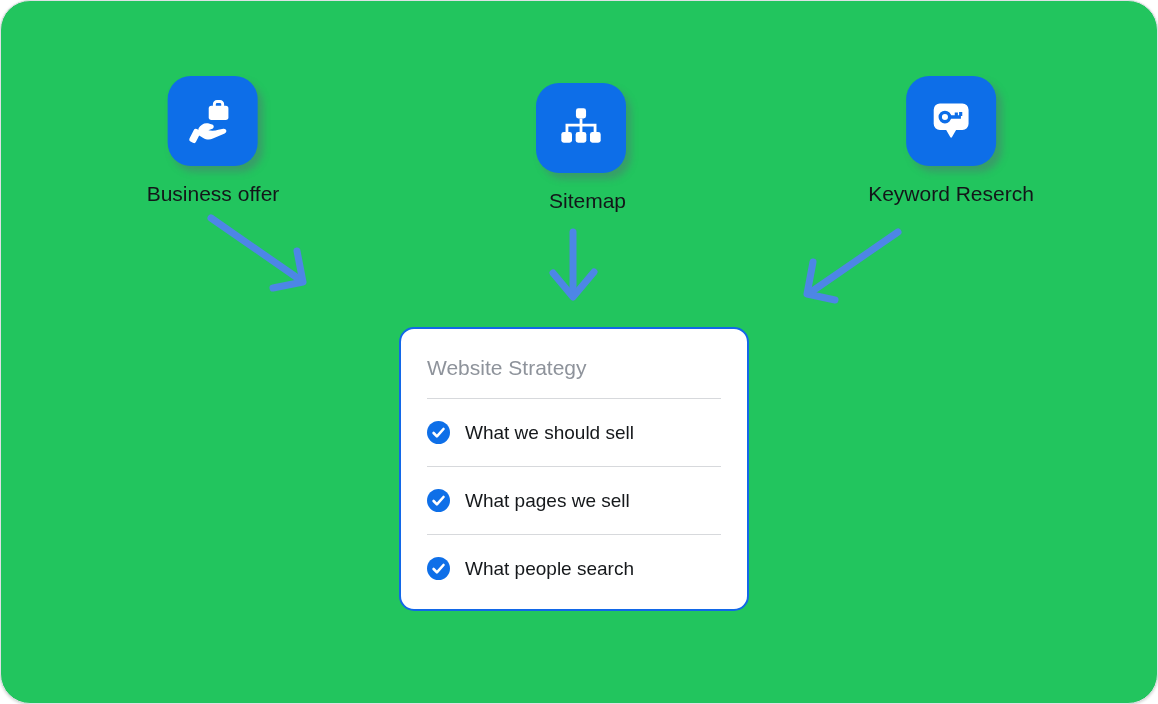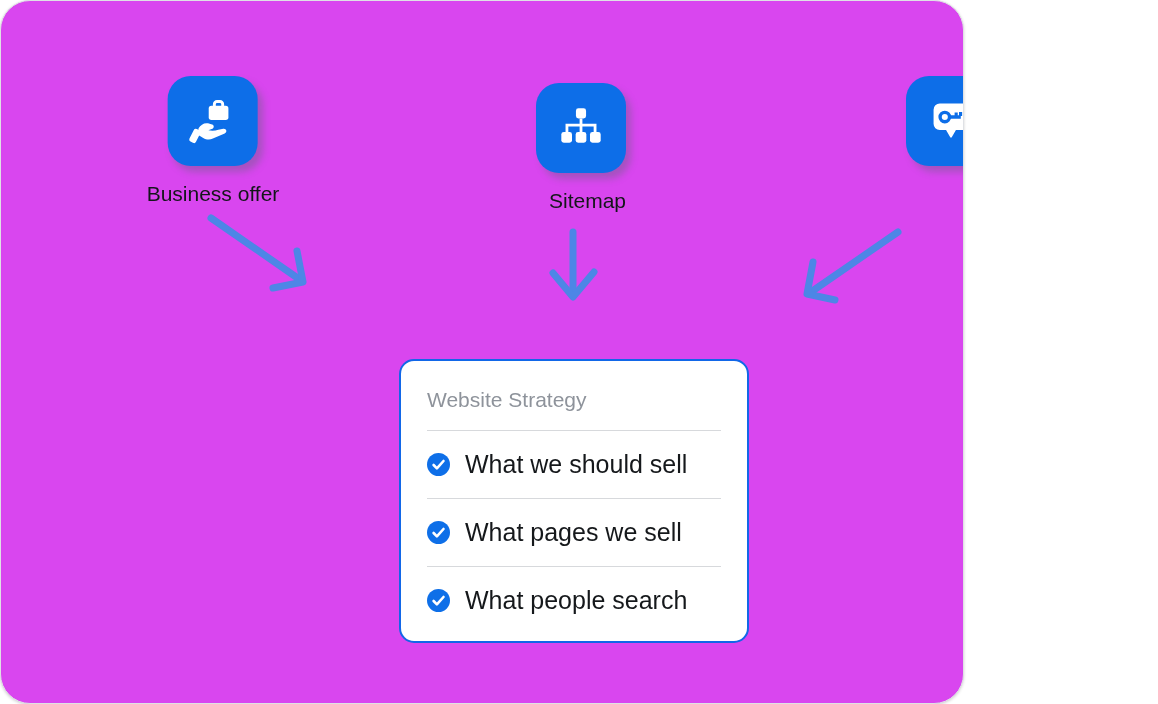--- a/index.html
+++ b/index.html
@@ -1,19 +1,19 @@
 <!DOCTYPE html>
 <html><head>
 <meta charset="utf-8">
 <style>
   * { box-sizing: border-box; margin: 0; padding: 0; }
   html, body { width: 1158px; height: 704px; background: #ffffff; font-family: "Liberation Sans", sans-serif; }
   .panel {
-    position: absolute; left: 0; top: 0; width: 964px; height: 704px;
-    background: #d946ef; border: 1px solid #DFE1E5; border-radius: 30px;
+    position: absolute; left: 0; top: 0; width: 1158px; height: 704px;
+    background: #22c55e; border: 1px solid #DFE1E5; border-radius: 30px;
     box-shadow: 0 1px 3px rgba(0,0,0,0.18);
     overflow: hidden;
     padding-left: 12px;
   }
   
   .node { position: absolute; display: flex; flex-direction: column; align-items: center; transform: translateX(-50%); }
   .node-icon {
     width: 90px; height: 90px; border-radius: 23px; background: #0D6EE8;
     display: flex; align-items: center; justify-content: center;
     box-shadow: 5px 6px 7px rgba(90,100,120,0.40);
@@ -24,27 +24,26 @@
   #node-sitemap        { left: 580px; top: 82px; align-items: flex-end; }
   #node-keyword        { left: 950px; top: 75px; }
   
   .arrows { position: absolute; left: 0; top: 0; width: 1158px; height: 704px; pointer-events: none; }
   .arrows path { fill: none; stroke: #4D86E6; stroke-width: 7; stroke-linecap: round; stroke-linejoin: round; }
   
   .card {
     position: absolute; left: 398px; top: 326px; width: 350px; height: 284px;
     background: #ffffff; border: 2px solid #1267E8; border-radius: 15px;
     padding: 0 26px;
-    margin-top: 32px;
   }
   .card-title { margin-top: 27px; font-size: 21px; color: #8E939B; }
   .divider { height: 1px; background: #D7D9DC; }
   .divider.after-title { margin-top: 18px; }
   .row { display: flex; align-items: center; gap: 15px; height: 67px; }
-  .row-text { font-size: 25px; color: #15181B; white-space: nowrap; }
+  .row-text { font-size: 19px; color: #15181B; white-space: nowrap; }
   .check { width: 23px; height: 23px; flex: 0 0 23px; }
 </style>
 </head>
 <body>
 
 <div class="panel">
 
   <svg class="arrows" viewBox="0 0 1158 704">
     <g>
       <path d="M210 217 L298 278"></path>
@@ -87,20 +86,21 @@
 
   <div class="node" id="node-keyword">
     <div class="node-icon">
       <svg viewBox="0 0 48 48">
         <path d="M14 8.5 h20 a5.5 5.5 0 0 1 5.5 5.5 v12.5 a5.5 5.5 0 0 1 -5.5 5.5 h-5.6 l-3.6 6.2 a0.95 0.95 0 0 1 -1.6 0 L19.6 32 H14 a5.5 5.5 0 0 1 -5.5 -5.5 V14 A5.5 5.5 0 0 1 14 8.5 z" fill="#fff"></path>
         <circle cx="18.5" cy="20.5" r="4.2" fill="none" stroke="#0D6EE8" stroke-width="3"></circle>
         <path d="M22.7 20.5 h10" stroke="#0D6EE8" stroke-width="3.2"></path>
         <path d="M28.6 19.5 v-3 M32.5 19.5 v-3.6" stroke="#0D6EE8" stroke-width="2.8"></path>
       </svg>
     </div>
+    <div class="node-label">Keyword Reserch</div>
   </div>
 
   <div class="card">
     <div class="card-title">Website Strategy</div>
     <div class="divider after-title"></div>
 
     <div class="row">
       <svg class="check" viewBox="0 0 23 23">
         <circle cx="11.5" cy="11.5" r="11.5" fill="#0E6FE8"></circle>
         <path d="M6.6 12 l3.3 3.4 6.6-7.4" fill="none" stroke="#fff" stroke-width="2.6" stroke-linecap="round" stroke-linejoin="round"></path>

